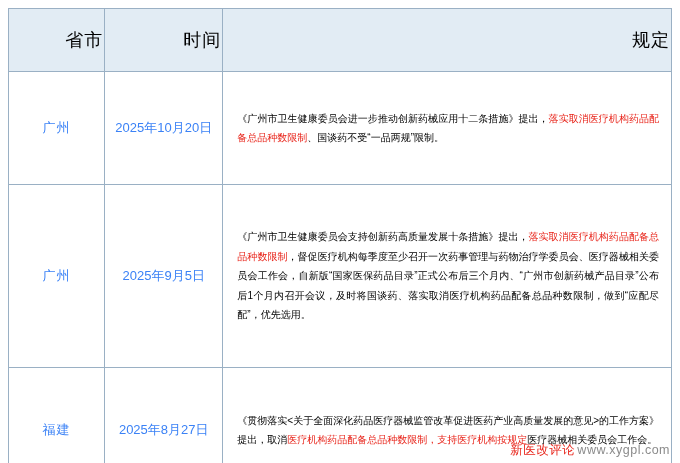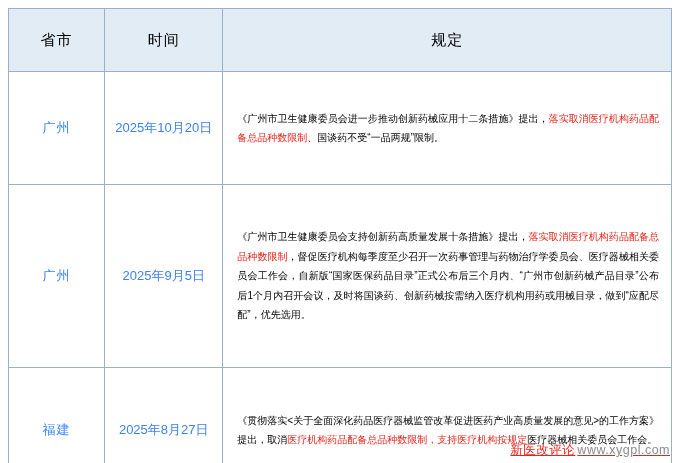--- a/index.html
+++ b/index.html
@@ -26,23 +26,23 @@
     table-layout: fixed;
   }
   table.policy-table th,
   table.policy-table td {
     border: 1px solid #9ab0c4;
     vertical-align: middle;
   }
   thead th {
     background: #e2ecf4;
     font-weight: normal;
-    font-size: 15px;
+    font-size: 18px;
     color: #000;
-    text-align: center;
+    text-align: right;
     height: 60px;
     letter-spacing: 1px;
   }
   .col-prov { width: 96px; }
   .col-time { width: 118px; }
   .col-rule { width: 448px; }
 
   td.cell-prov, td.cell-time {
     text-align: center;
     font-size: 13px;
@@ -64,21 +64,20 @@
     color: #e8241a;
   }
   .watermark {
     position: absolute;
     right: 10px;
     bottom: 4px;
     font-size: 12.5px;
     color: #e8241a;
     letter-spacing: 0.5px;
     white-space: nowrap;
-    text-decoration: underline;
   }
   .watermark .wm-url {
     color: #8b8b8b;
     margin-left: 2px;
   }
 </style>
 </head>
 <body>
 
 <div class="table-wrap">
@@ -97,21 +96,21 @@
     </thead>
     <tbody>
       <tr class="rule-row-1">
         <td class="cell-prov">广州</td>
         <td class="cell-time">2025年10月20日</td>
         <td class="cell-rule"><span>《广州市卫生健康委员会进一步推动创新药械应用十二条措施》提出，</span><span class="red">落实取消医疗机构药品配备总品种数限制</span><span>、国谈药不受“一品两规”限制。</span></td>
       </tr>
       <tr class="rule-row-2">
         <td class="cell-prov">广州</td>
         <td class="cell-time">2025年9月5日</td>
-        <td class="cell-rule"><span>《广州市卫生健康委员会支持创新药高质量发展十条措施》提出，</span><span class="red">落实取消医疗机构药品配备总品种数限制</span><span>，督促医疗机构每季度至少召开一次药事管理与药物治疗学委员会、医疗器械相关委员会工作会，自新版“国家医保药品目录”正式公布后三个月内、“广州市创新药械产品目录”公布后1个月内召开会议，及时将国谈药、创新药械按需纳入医疗机构用药或用械目录，做到“应配尽配”，优先选用。</span></td>
+        <td class="cell-rule"><span>《广州市卫生健康委员会支持创新药高质量发展十条措施》提出，</span><span class="red">落实取消医疗机构药品配备总品种数限制</span><span>，督促医疗机构每季度至少召开一次药事管理与药物治疗学委员会、医疗器械相关委员会工作会，自新版“国家医保药品目录”正式公布后三个月内、“广州市创新药械产品目录”公布后1个月内召开会议，及时将国谈药、落实取消医疗机构药品配备总品种数限制，做到“应配尽配”，优先选用。</span></td>
       </tr>
       <tr class="rule-row-3">
         <td class="cell-prov">福建</td>
         <td class="cell-time">2025年8月27日</td>
         <td class="cell-rule"><span>《贯彻落实&lt;关于全面深化药品医疗器械监管改革促进医药产业高质量发展的意见&gt;的工作方案》提出，取消</span><span class="red">医疗机构药品配备总品种数限制，支持医疗机构按规定</span><span>医疗器械相关委员会工作会。</span></td>
       </tr>
     </tbody>
   </table>
 </div>
 

